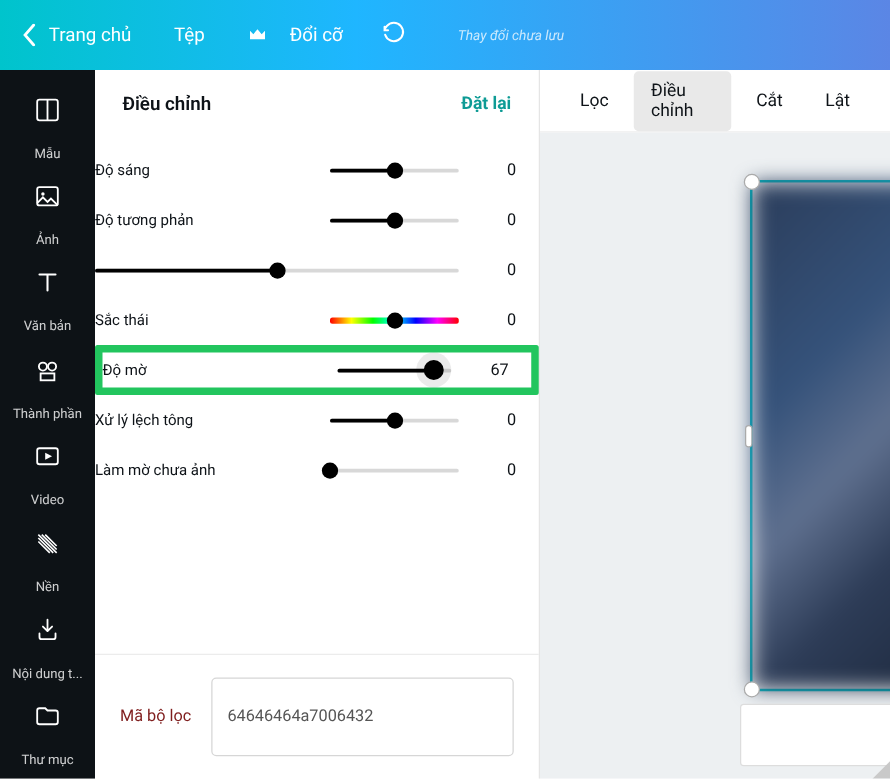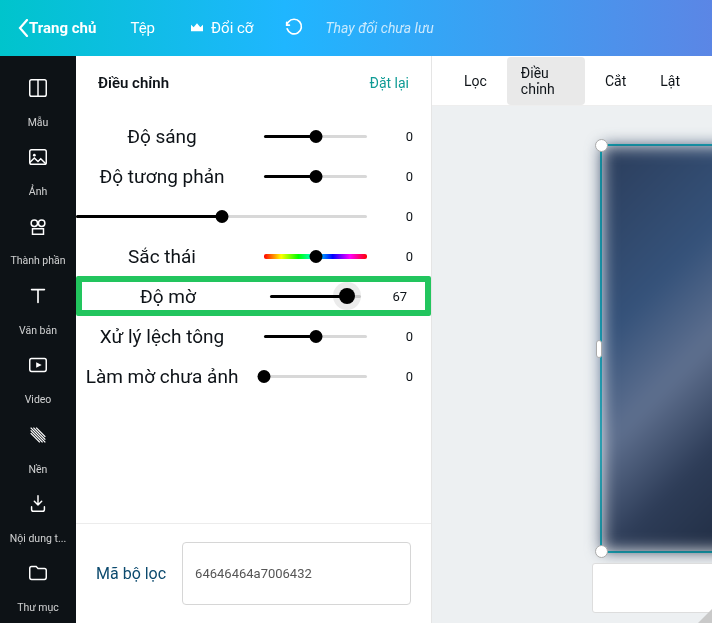--- a/index.html
+++ b/index.html
@@ -1,46 +1,46 @@
 <!DOCTYPE html>
 <html><head>
 <meta charset="utf-8">
 <style>
 *{box-sizing:border-box;margin:0;padding:0}
 body{font-family:-apple-system,BlinkMacSystemFont,"Segoe UI",Roboto,Arial,sans-serif;width:712px;height:623px;overflow:hidden;background:#fff;font-size:13px;color:#0e1318}
 .topbar{height:56px;background:linear-gradient(90deg,#00c4cc 0%,#1fb6ff 40%,#5b86e5 100%);display:flex;align-items:center;padding:0 18px;color:#fff}
-.tb-back{display:flex;align-items:center;font-weight:700;font-size:15px;cursor:pointer}
+.tb-back{display:flex;align-items:center;gap:10px;font-weight:400;font-size:15px;cursor:pointer}
 .tb-back svg{width:11px;height:18px}
 .tb-item{margin-left:34px;font-size:15px;cursor:pointer}
-.tb-resize{display:flex;align-items:center;gap:6px}
+.tb-resize{display:flex;align-items:center;gap:18px}
 .tb-resize svg{width:16px;height:16px}
 .tb-undo{margin-left:30px;cursor:pointer}
 .tb-undo svg{width:22px;height:22px}
-.tb-status{margin-left:20px;font-style:italic;opacity:.75;font-size:14px}
+.tb-status{margin-left:40px;font-style:italic;opacity:.75;font-size:11px}
 .main{display:flex;height:567px}
 .rail{width:76px;background:#0d1216;display:flex;flex-direction:column;align-items:center;padding-top:12px}
 .rail-item{width:100%;height:70px;display:flex;flex-direction:column;align-items:center;justify-content:center;gap:17px;color:rgba(255,255,255,.8);cursor:pointer;font-size:10.5px}
 .rail-item svg{width:22px;height:22px}
 .panel{width:356px;border-right:1px solid #e5e5e5;display:flex;flex-direction:column;background:#fff}
 .panel-head{display:flex;align-items:center;justify-content:space-between;padding:18px 22px 14px 22px}
 .panel-head h3{font-size:15px;font-weight:600}
-.reset{color:#0e9b95;font-weight:400;font-size:14px;cursor:pointer}
+.reset{color:#0e9b95;font-weight:700;font-size:14px;cursor:pointer}
 .sliders{flex:1;padding:10px 0 0 0}
 .srow{display:flex;align-items:center;height:40px;padding:0 18px 0 0}
 .srow.hl{border:6px solid #22c55e;border-radius:2px}
-.slabel{width:188px;text-align:center;padding-right:16px;color:#0e1318;font-size:19px}
+.slabel{width:188px;text-align:left;padding-right:16px;color:#0e1318;font-size:12px}
 .strack{flex:1;position:relative;height:24px;display:flex;align-items:center}
 .strack .line{position:absolute;left:0;right:0;height:3px;background:#d8d8d8;border-radius:2px}
 .strack .fill{position:absolute;left:0;height:3px;background:#000;border-radius:2px}
 .strack.hue .line{background:linear-gradient(90deg,#ff0000,#ffff00,#00ff00,#00ffff,#0000ff,#ff00ff,#ff0000);height:5px}
 .sthumb{position:absolute;width:13px;height:13px;border-radius:50%;background:#000;transform:translateX(-50%)}
 .srow.hl .sthumb{width:16px;height:16px;box-shadow:0 0 0 6px rgba(0,0,0,.08)}
 .sval{width:46px;text-align:right;color:#0e1318;font-size:13px}
 .panel-foot{border-top:1px solid #ececec;padding:18px 20px;display:flex;align-items:center;gap:16px}
-.panel-foot .lbl{font-size:16px;color:#0c4a6e}
+.panel-foot .lbl{font-size:13px;color:#7f1d1d}
 .panel-foot .code{flex:1;border:1px solid #d6d6d6;border-radius:4px;padding:23px 12px;font-size:13px;color:#555}
 .canvas-wrap{flex:1;display:flex;flex-direction:column;position:relative}
 .canvas-tabs{height:50px;display:flex;align-items:center;gap:6px;padding:0 18px;border-bottom:1px solid #eee}
 .ctab{padding:8px 14px;border-radius:4px;font-size:14px;color:#0e1318;cursor:pointer}
 .ctab.active{background:#e9e9e9}
 .canvas{flex:1;background:#edf0f2;position:relative;overflow:hidden}
 .sel{position:absolute;left:168px;top:38px;right:-40px;bottom:70px;border:2px solid #00c4cc}
 .sel .img{position:absolute;inset:0;background:linear-gradient(135deg,#2b3d5b 0%,#35527a 35%,#5f708f 55%,#2d3c57 75%,#1e2a3f 100%);filter:blur(8px)}
 .handle{position:absolute;width:13px;height:13px;border-radius:50%;background:#fff;border:1px solid #aaa}
 .h-tl{left:-7px;top:-7px}.h-bl{left:-7px;bottom:-7px}
@@ -85,31 +85,31 @@
       <div class="rail-item">
         <svg viewBox="0 0 24 24">
           <rect x="3" y="4" width="18" height="16" rx="2" stroke="#fff" stroke-width="1.6" fill="none"></rect>
           <circle cx="8" cy="10" r="1.5" fill="#fff"></circle>
           <path d="M3 18l5-5 4 4 3-3 6 6" stroke="#fff" stroke-width="1.6" fill="none"></path>
         </svg>
         <span>Ảnh</span>
       </div>
       <div class="rail-item">
         <svg viewBox="0 0 24 24">
+          <path d="M5 5h14M12 5v14" stroke="#fff" stroke-width="1.8" stroke-linecap="round"></path>
+        </svg>
+        <span>Văn bản</span>
+      </div>
+      <div class="rail-item">
+        <svg viewBox="0 0 24 24">
           <circle cx="8" cy="9" r="3.5" stroke="#fff" stroke-width="1.6" fill="none"></circle>
           <circle cx="16" cy="9" r="3.5" stroke="#fff" stroke-width="1.6" fill="none"></circle>
           <rect x="6" y="15" width="12" height="6" stroke="#fff" stroke-width="1.6" fill="none"></rect>
         </svg>
         <span>Thành phần</span>
-      </div>
-      <div class="rail-item">
-        <svg viewBox="0 0 24 24">
-          <path d="M5 5h14M12 5v14" stroke="#fff" stroke-width="1.8" stroke-linecap="round"></path>
-        </svg>
-        <span>Văn bản</span>
       </div>
       <div class="rail-item">
         <svg viewBox="0 0 24 24">
           <rect x="3" y="5" width="18" height="14" rx="2" stroke="#fff" stroke-width="1.6" fill="none"></rect>
           <path d="M10 9l6 3-6 3z" fill="#fff"></path>
         </svg>
         <span>Video</span>
       </div>
       <div class="rail-item">
         <svg viewBox="0 0 24 24">

